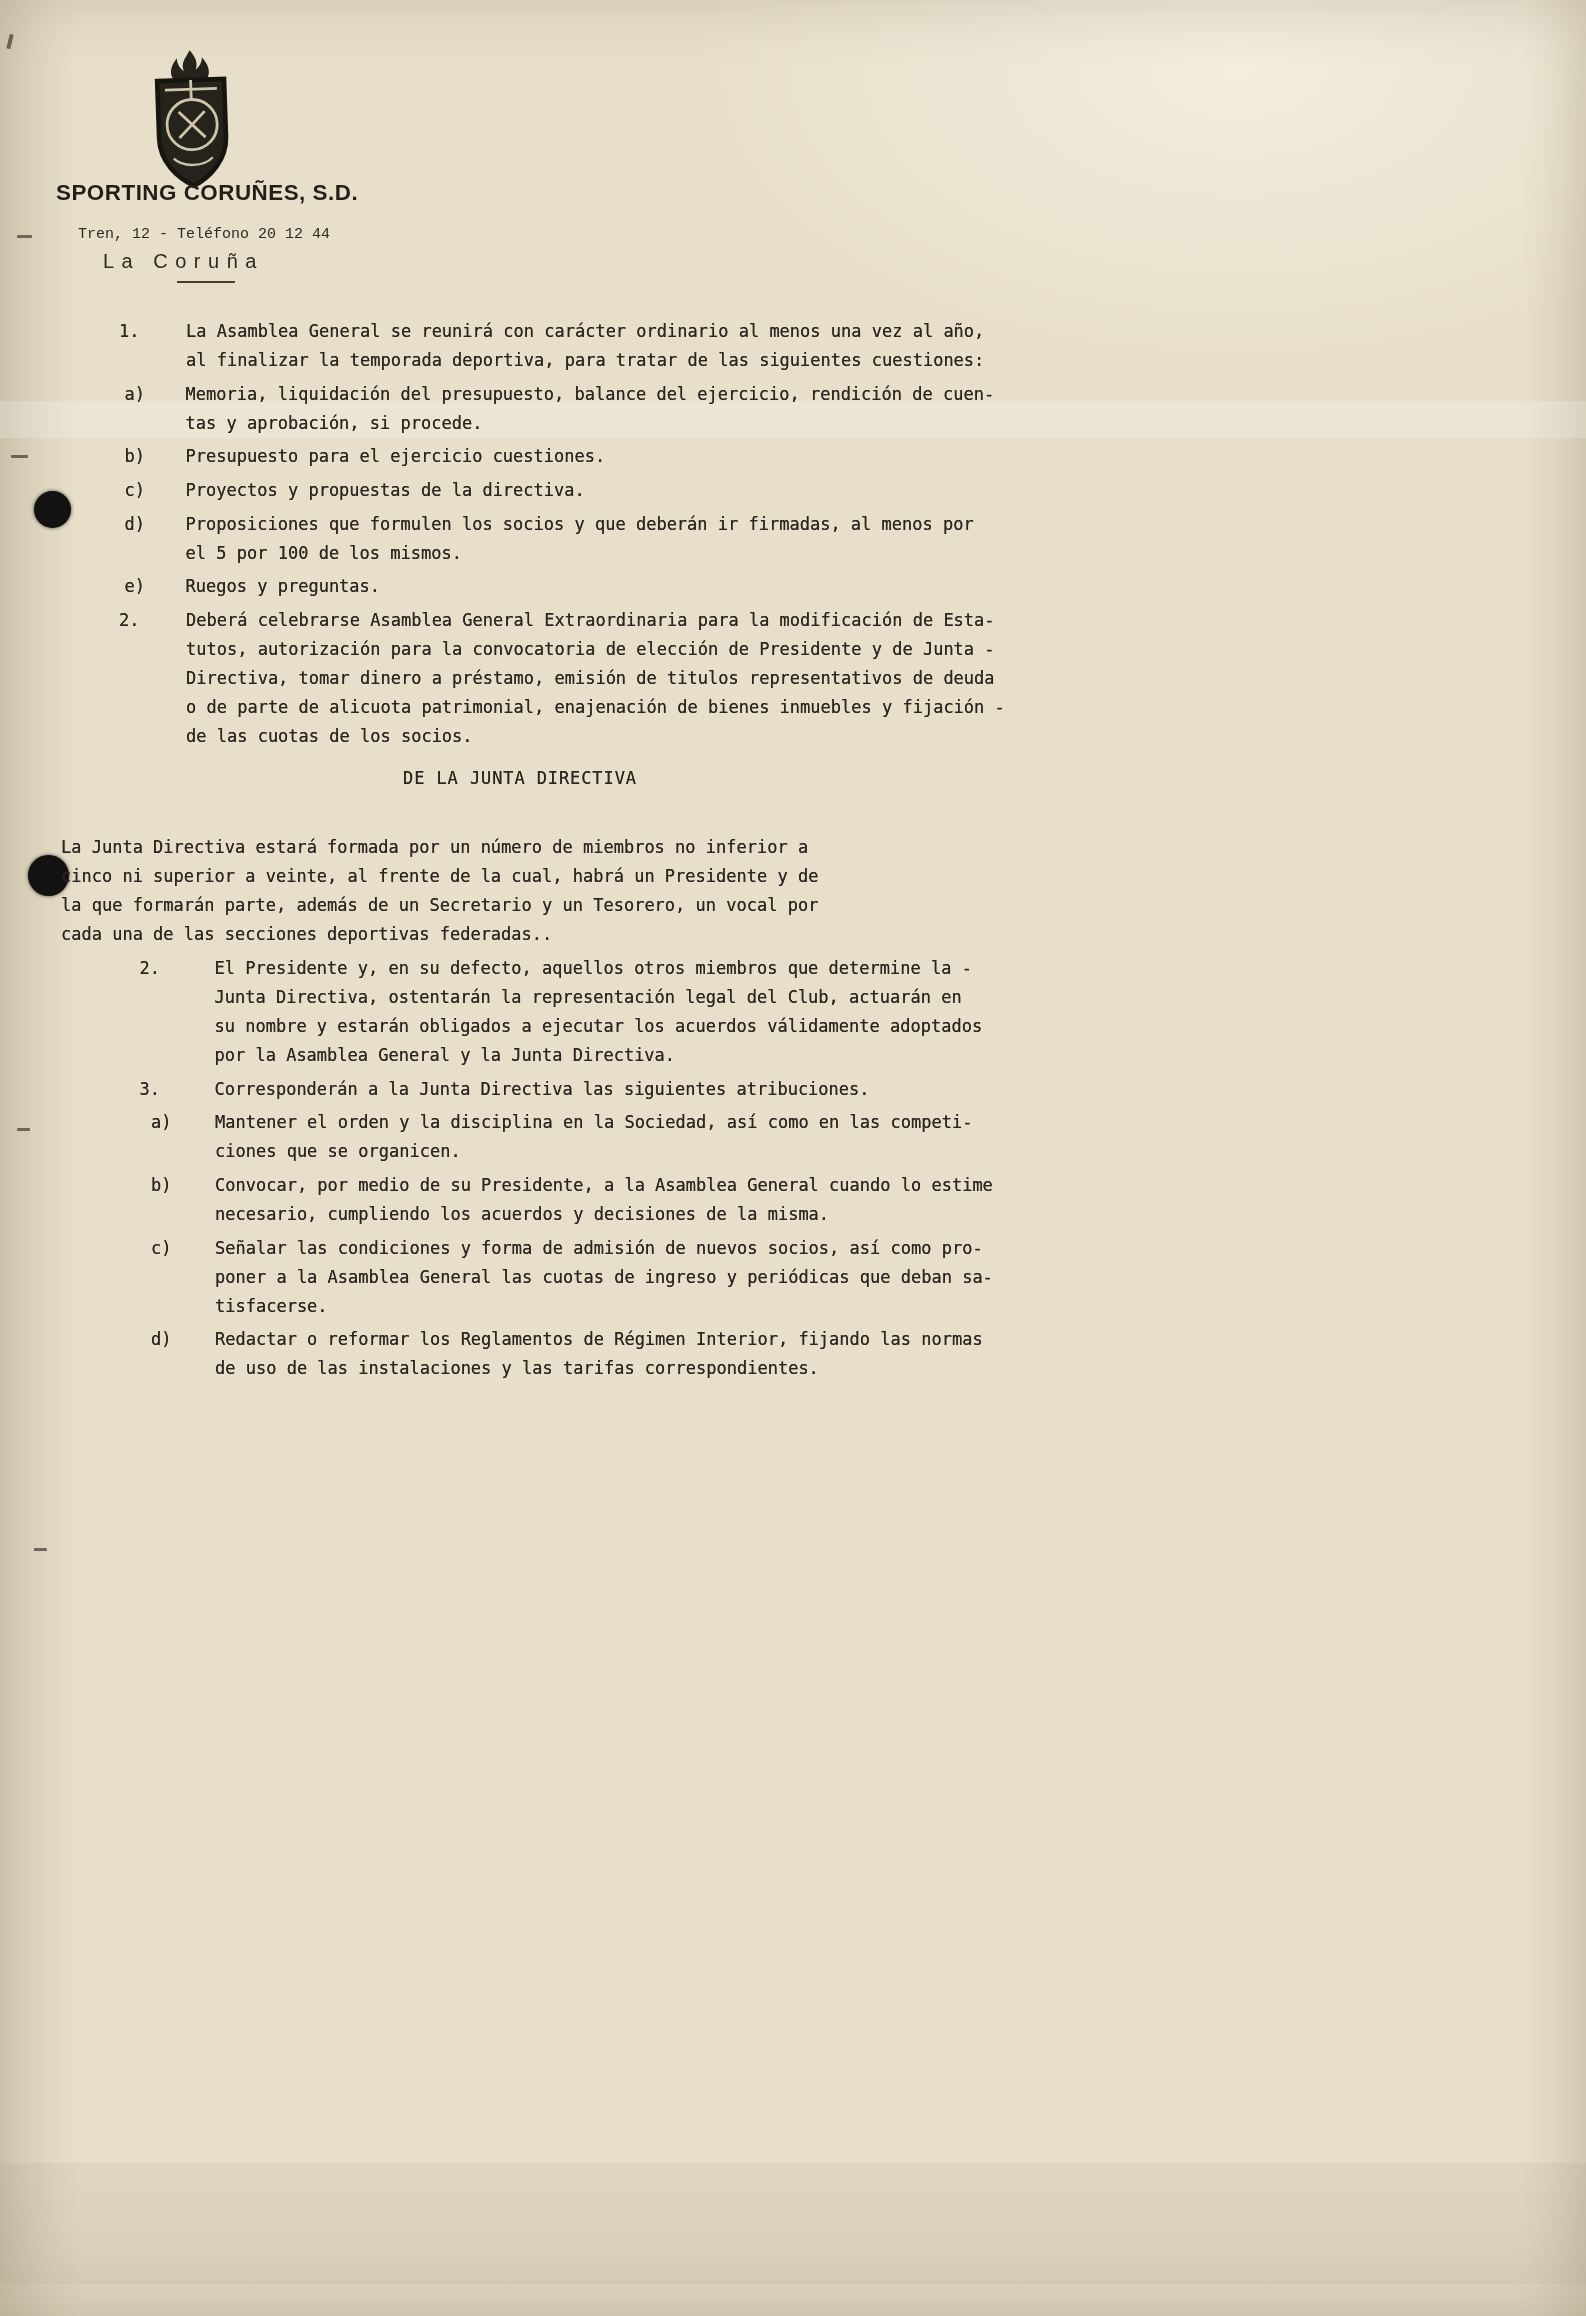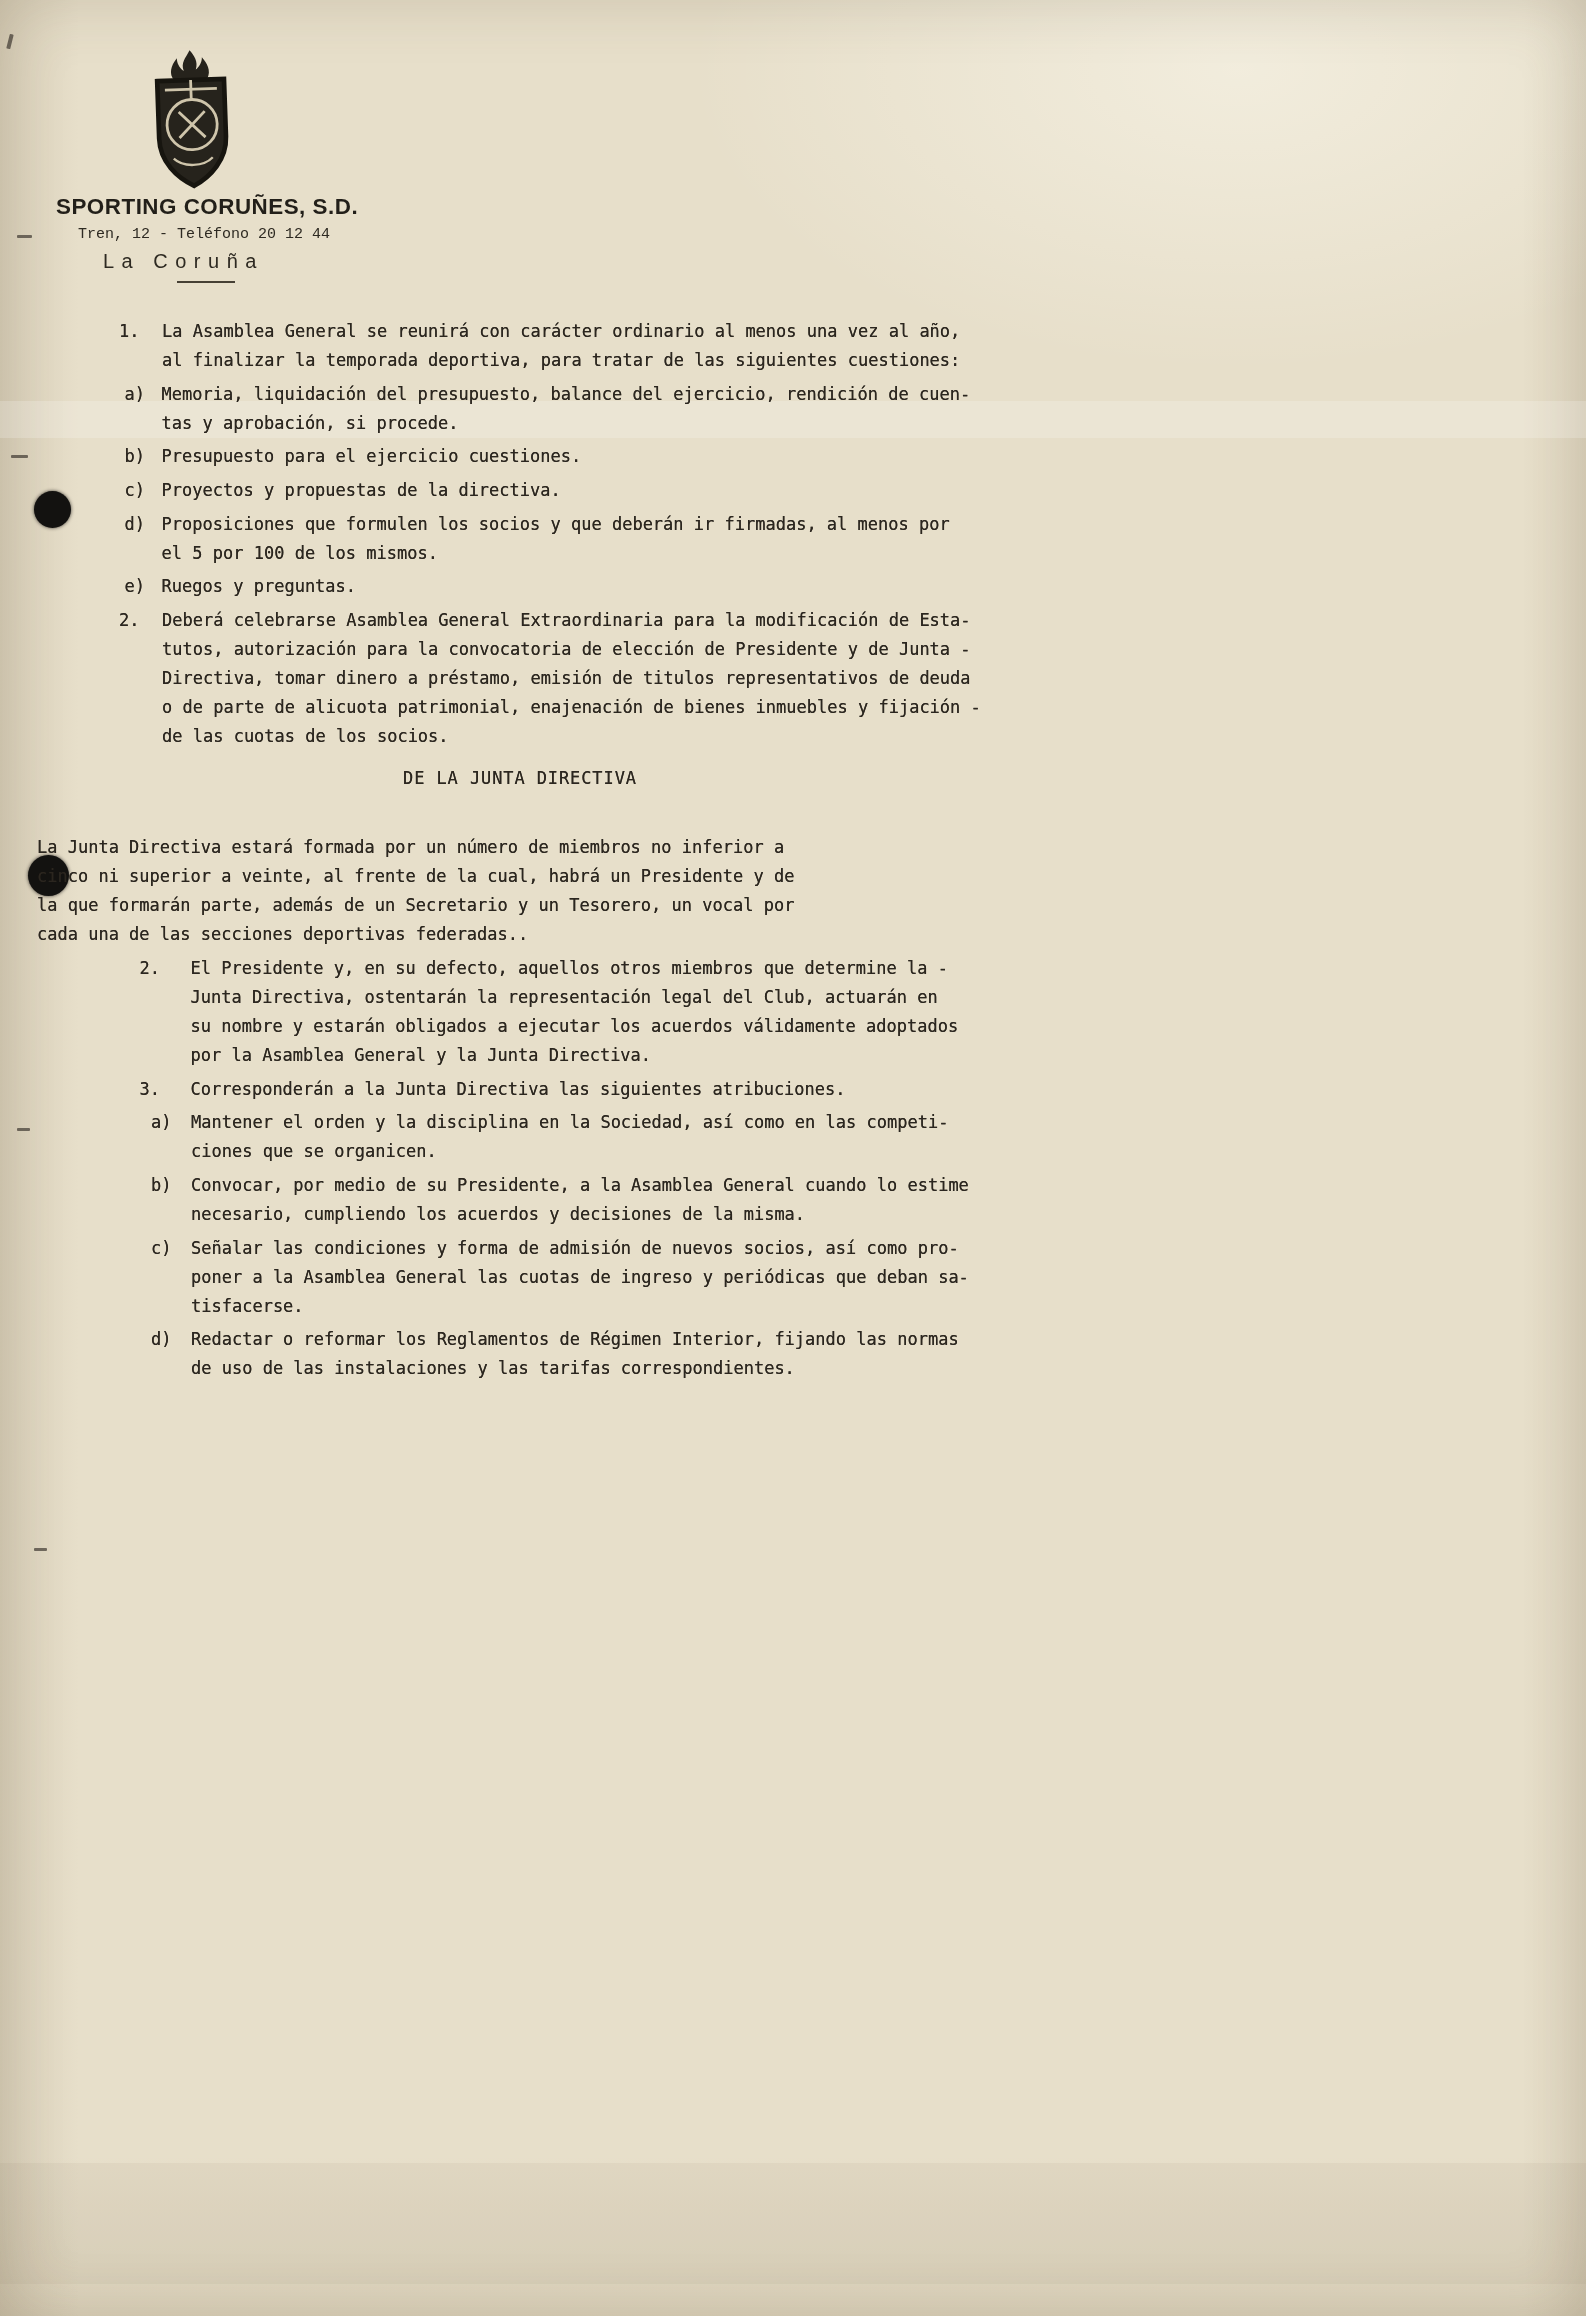--- a/index.html
+++ b/index.html
@@ -21,21 +21,21 @@
     box-shadow: inset 0 0 65px rgba(92,76,50,0.20);
   }
   
   .band { position:absolute; left:0; right:0; pointer-events:none; }
   .band.b1 { top:401px; height:37px; background:rgba(255,255,255,0.20); }
   .band.b2 { top:2163px; height:121px; background:rgba(100,85,55,0.05); }
 
   
   .crest { position:absolute; top:48px; left:140px; transform:rotate(-2deg); }
   .club-name {
-    position:absolute; top:194px; left:56px;
+    position:absolute; top:180px; left:56px;
     font-family:"Liberation Sans",sans-serif; font-weight:700;
     font-size:22.4px; letter-spacing:0.5px; color:#221f19;
   }
   .address {
     position:absolute; top:226px; left:78px;
     font-family:Liberation Mono, monospace; font-weight:500;
     font-size:15px; color:#2e2a22;
   }
   .city {
     position:absolute; top:250px; left:103px;
@@ -45,21 +45,21 @@
   .header-rule { position:absolute; top:281px; left:177px; width:58px; height:1.9px; background:#464034; }
 
   
   .doc-body {
     position:absolute; top:317px; left:119px; width:895px;
     font-size:17px; line-height:29px;
     text-shadow:0 0 0.6px rgba(43,38,31,0.85);
   }
   .row { display:flex; margin-bottom:4.7px; }
   .lbl { flex:0 0 auto; white-space:pre; }
-  .txt { white-space:pre-wrap; flex:1 1 auto; }
+  .txt { white-space:pre-wrap; flex:1 1 auto;margin-left:24px; }
   .num  .lbl { width:43px; }
   .let  { padding-left:5.6px; }
   .let  .lbl { width:37px; }
   .section-heading {
     font-size:17px; font-weight:normal; letter-spacing:0.9px;
     width:802px; text-align:center; margin:13px 0 40px 0;
   }
   .artic  { margin-left:-82px; margin-top:22.4px; }
   .artic .lbl { width:154px; }
   .artic .lbl .u { text-decoration:underline; text-decoration-thickness:1.9px; text-underline-offset:4.7px; }

